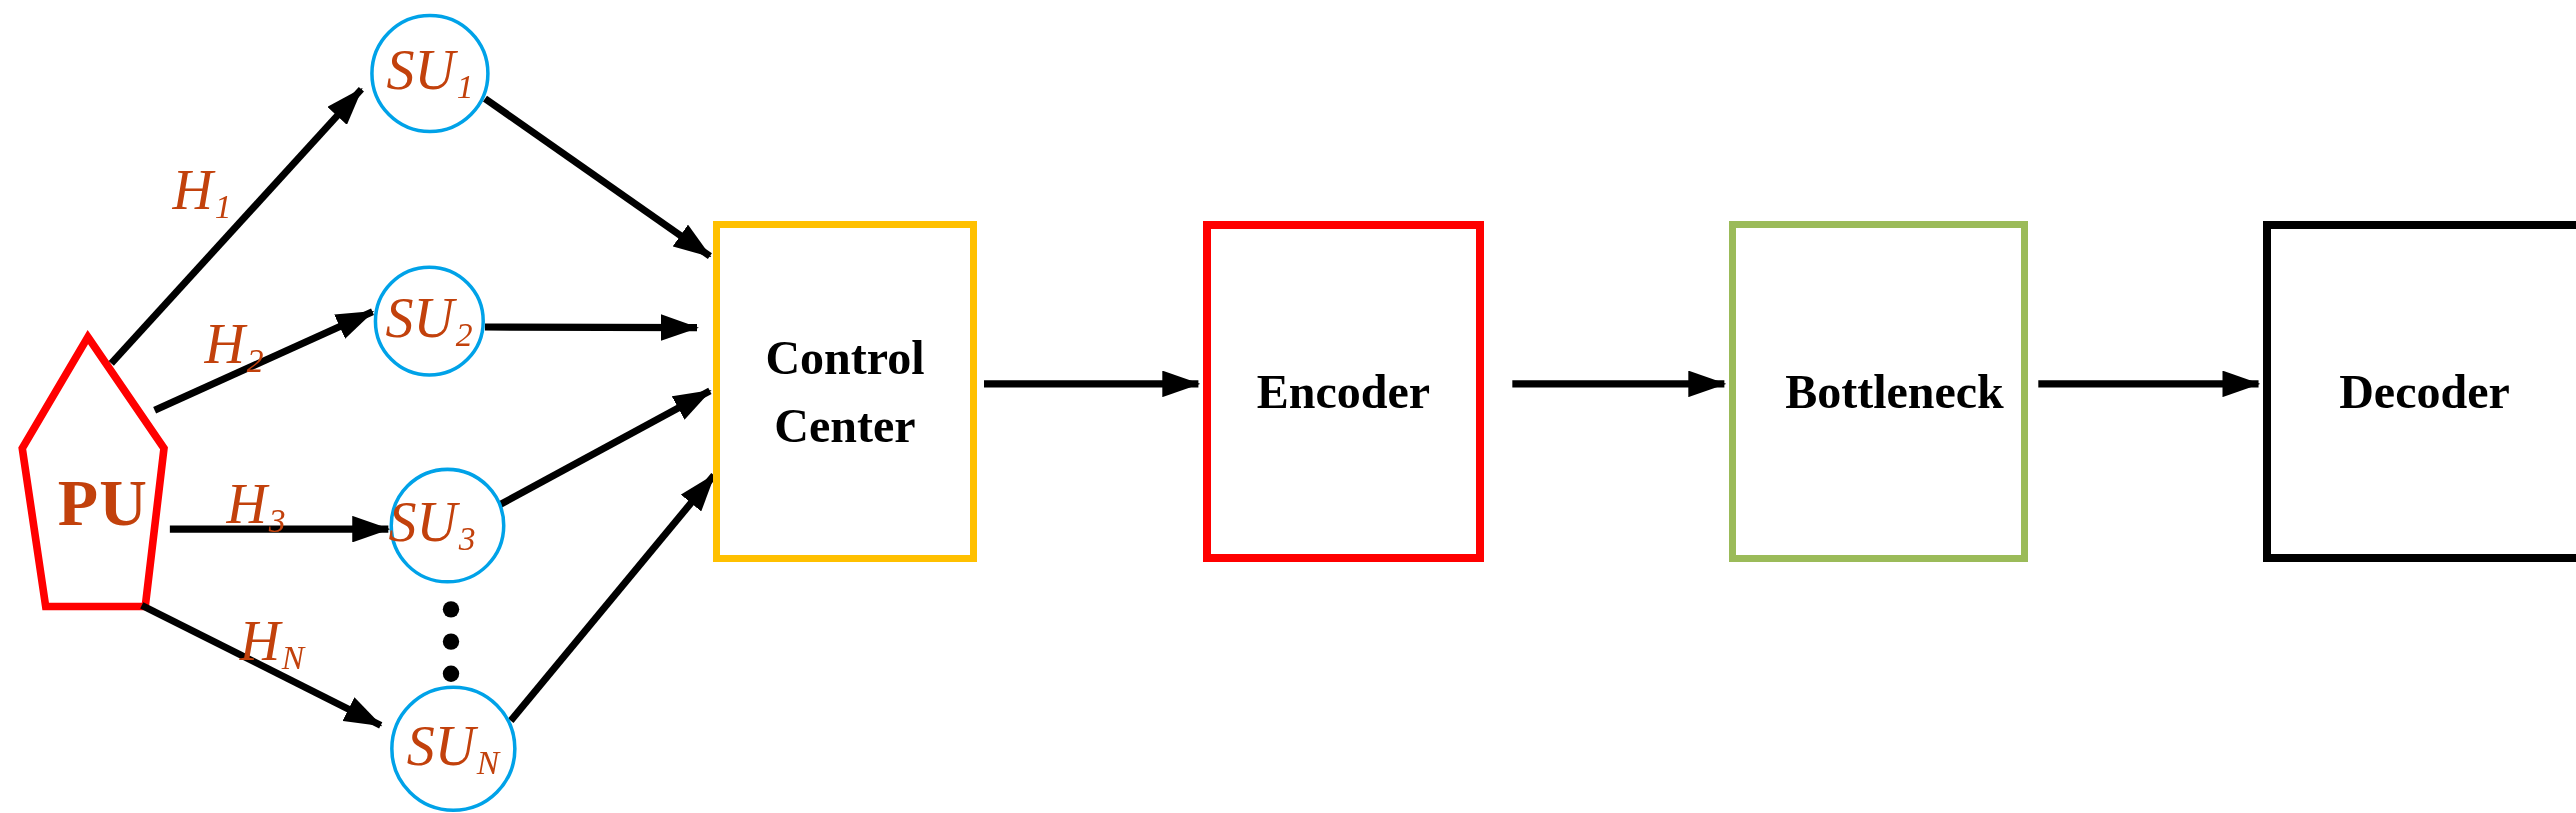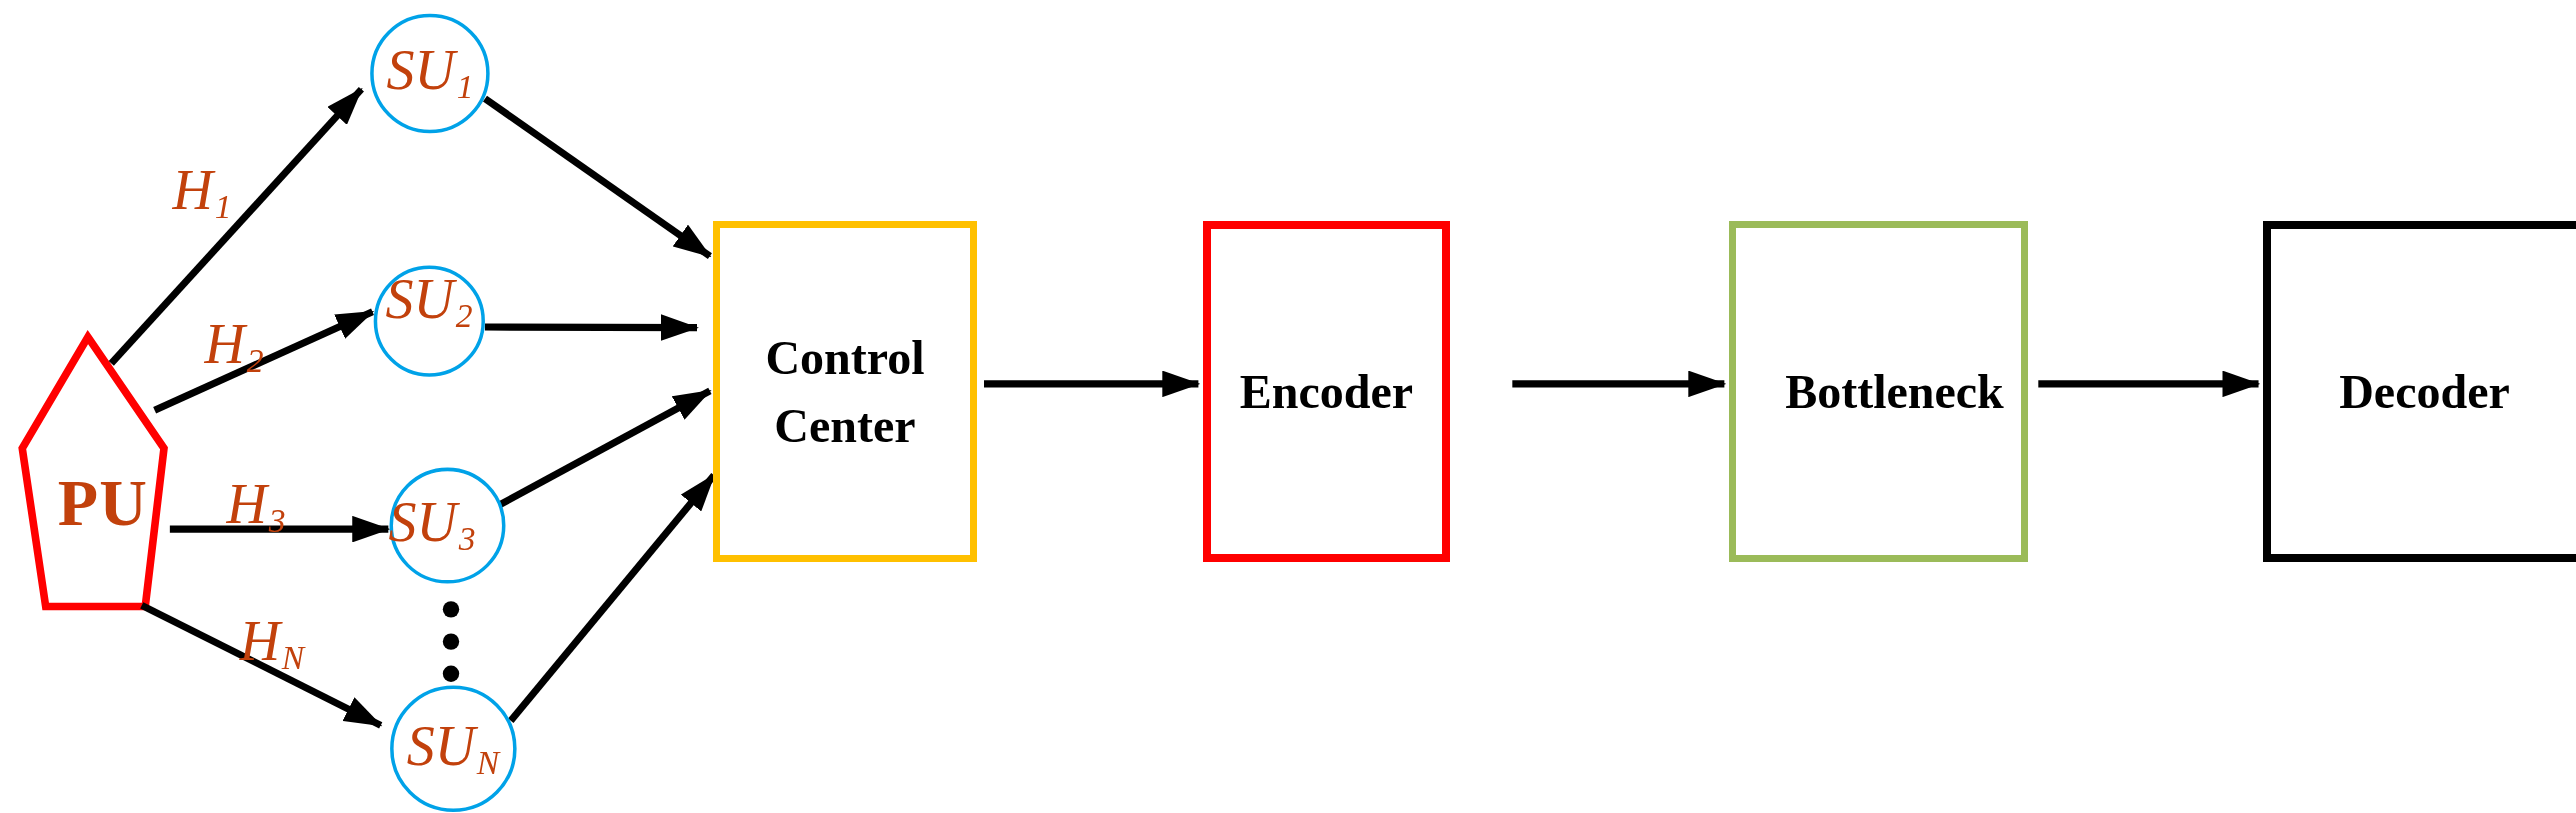--- a/index.html
+++ b/index.html
@@ -37,21 +37,21 @@
     text-align:center;
   }
   .pipe-box .box-label {
     font-size:48px;
     font-weight:bold;
     line-height:1.4;
     color:#000;
     padding:0 5.9px;
   }
   .box-control    { left:713px; width:264px; border:7px solid #FFC000; }
-  .box-encoder    { left:1203px; width:247px; border:8.2px solid #FF0000; }
+  .box-encoder    { left:1203px; width:281px; border:8.2px solid #FF0000; }
   .box-bottleneck { left:1729px; width:299px; border:7px solid #9BBB59;padding-left:32px; }
   .box-decoder    { left:2263px; width:323px; border:8.2px solid #000000; }
 </style>
 </head>
 <body>
 
 <div class="stage">
 
   <svg class="layer" viewBox="0 0 4398 1389">
     <defs>
@@ -84,21 +84,21 @@
     <circle cx="770" cy="1040" r="14" fill="#000000"></circle>
     <circle cx="770" cy="1095" r="14" fill="#000000"></circle>
     <circle cx="770" cy="1150" r="14" fill="#000000"></circle>
   </svg>
 
   <div class="lbl pu-label" style="left:103px; top:503px;">PU</div>
 
   <div class="lbl node-label" style="left:430px; top:73px;">
     <span>SU</span><span class="sub">1</span>
   </div>
-  <div class="lbl node-label" style="left:429px; top:302px;">
+  <div class="lbl node-label" style="left:429px; top:321px;">
     <span>SU</span><span class="sub">2</span>
   </div>
   <div class="lbl node-label" style="left:432px; top:525px;">
     <span>SU</span><span class="sub">3</span>
   </div>
   <div class="lbl node-label" style="left:453px; top:749px;font-family:Liberation Serif, serif;">
     <span>SU</span><span class="sub">N</span>
   </div>
 
   <div class="lbl chan-label" style="left:202px; top:185px;">

